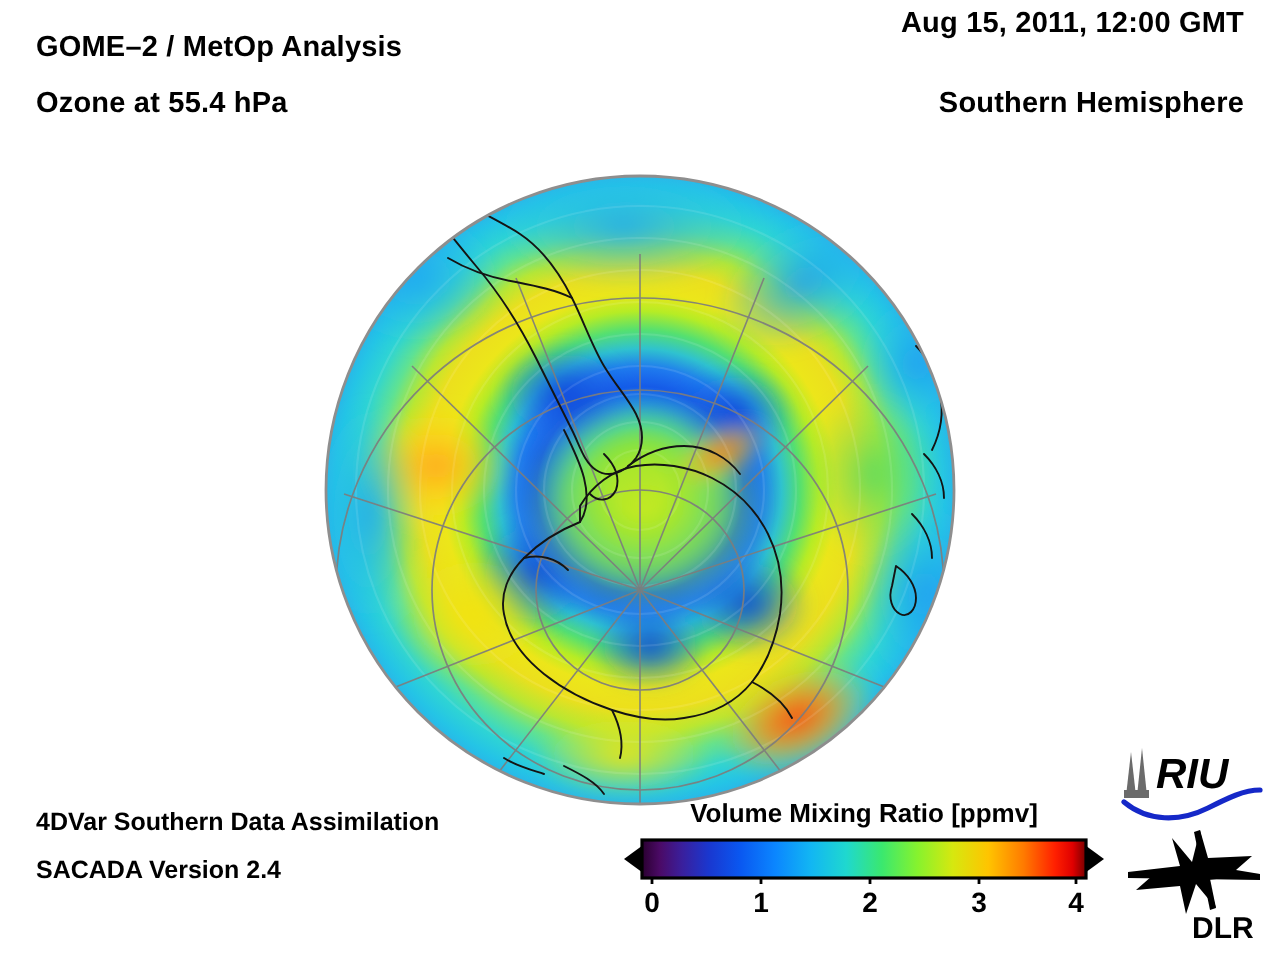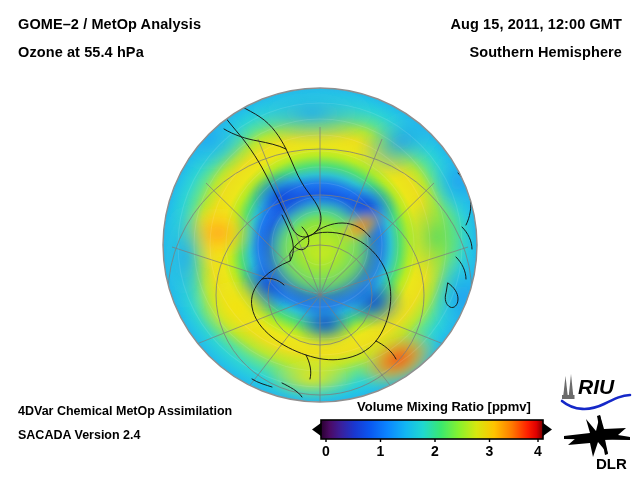--- a/index.html
+++ b/index.html
@@ -27,21 +27,21 @@
   
   .hdr {
     position: absolute;
     font-weight: bold;
     font-size: 14.5px;
     letter-spacing: 0.1px;
     white-space: nowrap;
   }
   #hdr-title-1 { left: 18px; top: 16px; }
   #hdr-title-2 { left: 18px; top: 44px; }
-  #hdr-date    { right: 18px; top: 16px; text-align: right; }
+  #hdr-date    { right: 18px; top: 4px; text-align: right; }
   #hdr-region  { right: 18px; top: 44px; text-align: center; }
 
   
   #globe-wrap {
     position: absolute;
     left: 162px;
     top: 87px;
     width: 316px;
     height: 316px;
   }
@@ -62,21 +62,21 @@
   
   #cbar-block {
     position: absolute;
     left: 312px;
     top: 399px;
     width: 240px;
     height: 72px;
   }
   #cbar-title {
     position: absolute;
-    left: 12px; top: 0;
+    left: 0; top: 0;
     width: 240px;
     text-align: center;
     font-weight: bold;
     font-size: 13px;
     white-space: nowrap;
   }
   #cbar-graphic {
     position: absolute;
     left: 0;
     top: 19px;
@@ -300,21 +300,21 @@
           <path d="M294 170 C300 176 304 184 304 192"></path>
           <path d="M286 196 C292 200 296 206 296 212 C296 218 292 222 288 220
                    C284 218 282 212 284 206 Z"></path>
         </g>
       </g>
 
       <circle cx="158" cy="158" r="157" fill="none" stroke="#8e8e8e" stroke-width="1.4"></circle>
     </svg>
   </div>
 
-  <div class="ftr" id="ftr-l1">4DVar Chemical MetOp Assimilation</div>
+  <div class="ftr" id="ftr-l1">4DVar Southern Data Assimilation</div>
   <div class="ftr" id="ftr-l2">SACADA Version 2.4</div>
 
   <div id="cbar-block">
     <div id="cbar-title">Volume Mixing Ratio [ppmv]</div>
 
     <svg id="cbar-graphic" width="240" height="24" viewBox="0 0 240 24" xmlns="http://www.w3.org/2000/svg">
       <defs>
         <linearGradient id="cbarGrad" x1="0" y1="0" x2="1" y2="0">
           <stop offset="0%" stop-color="#2a0030"></stop>
           <stop offset="4%" stop-color="#4b0a66"></stop>

